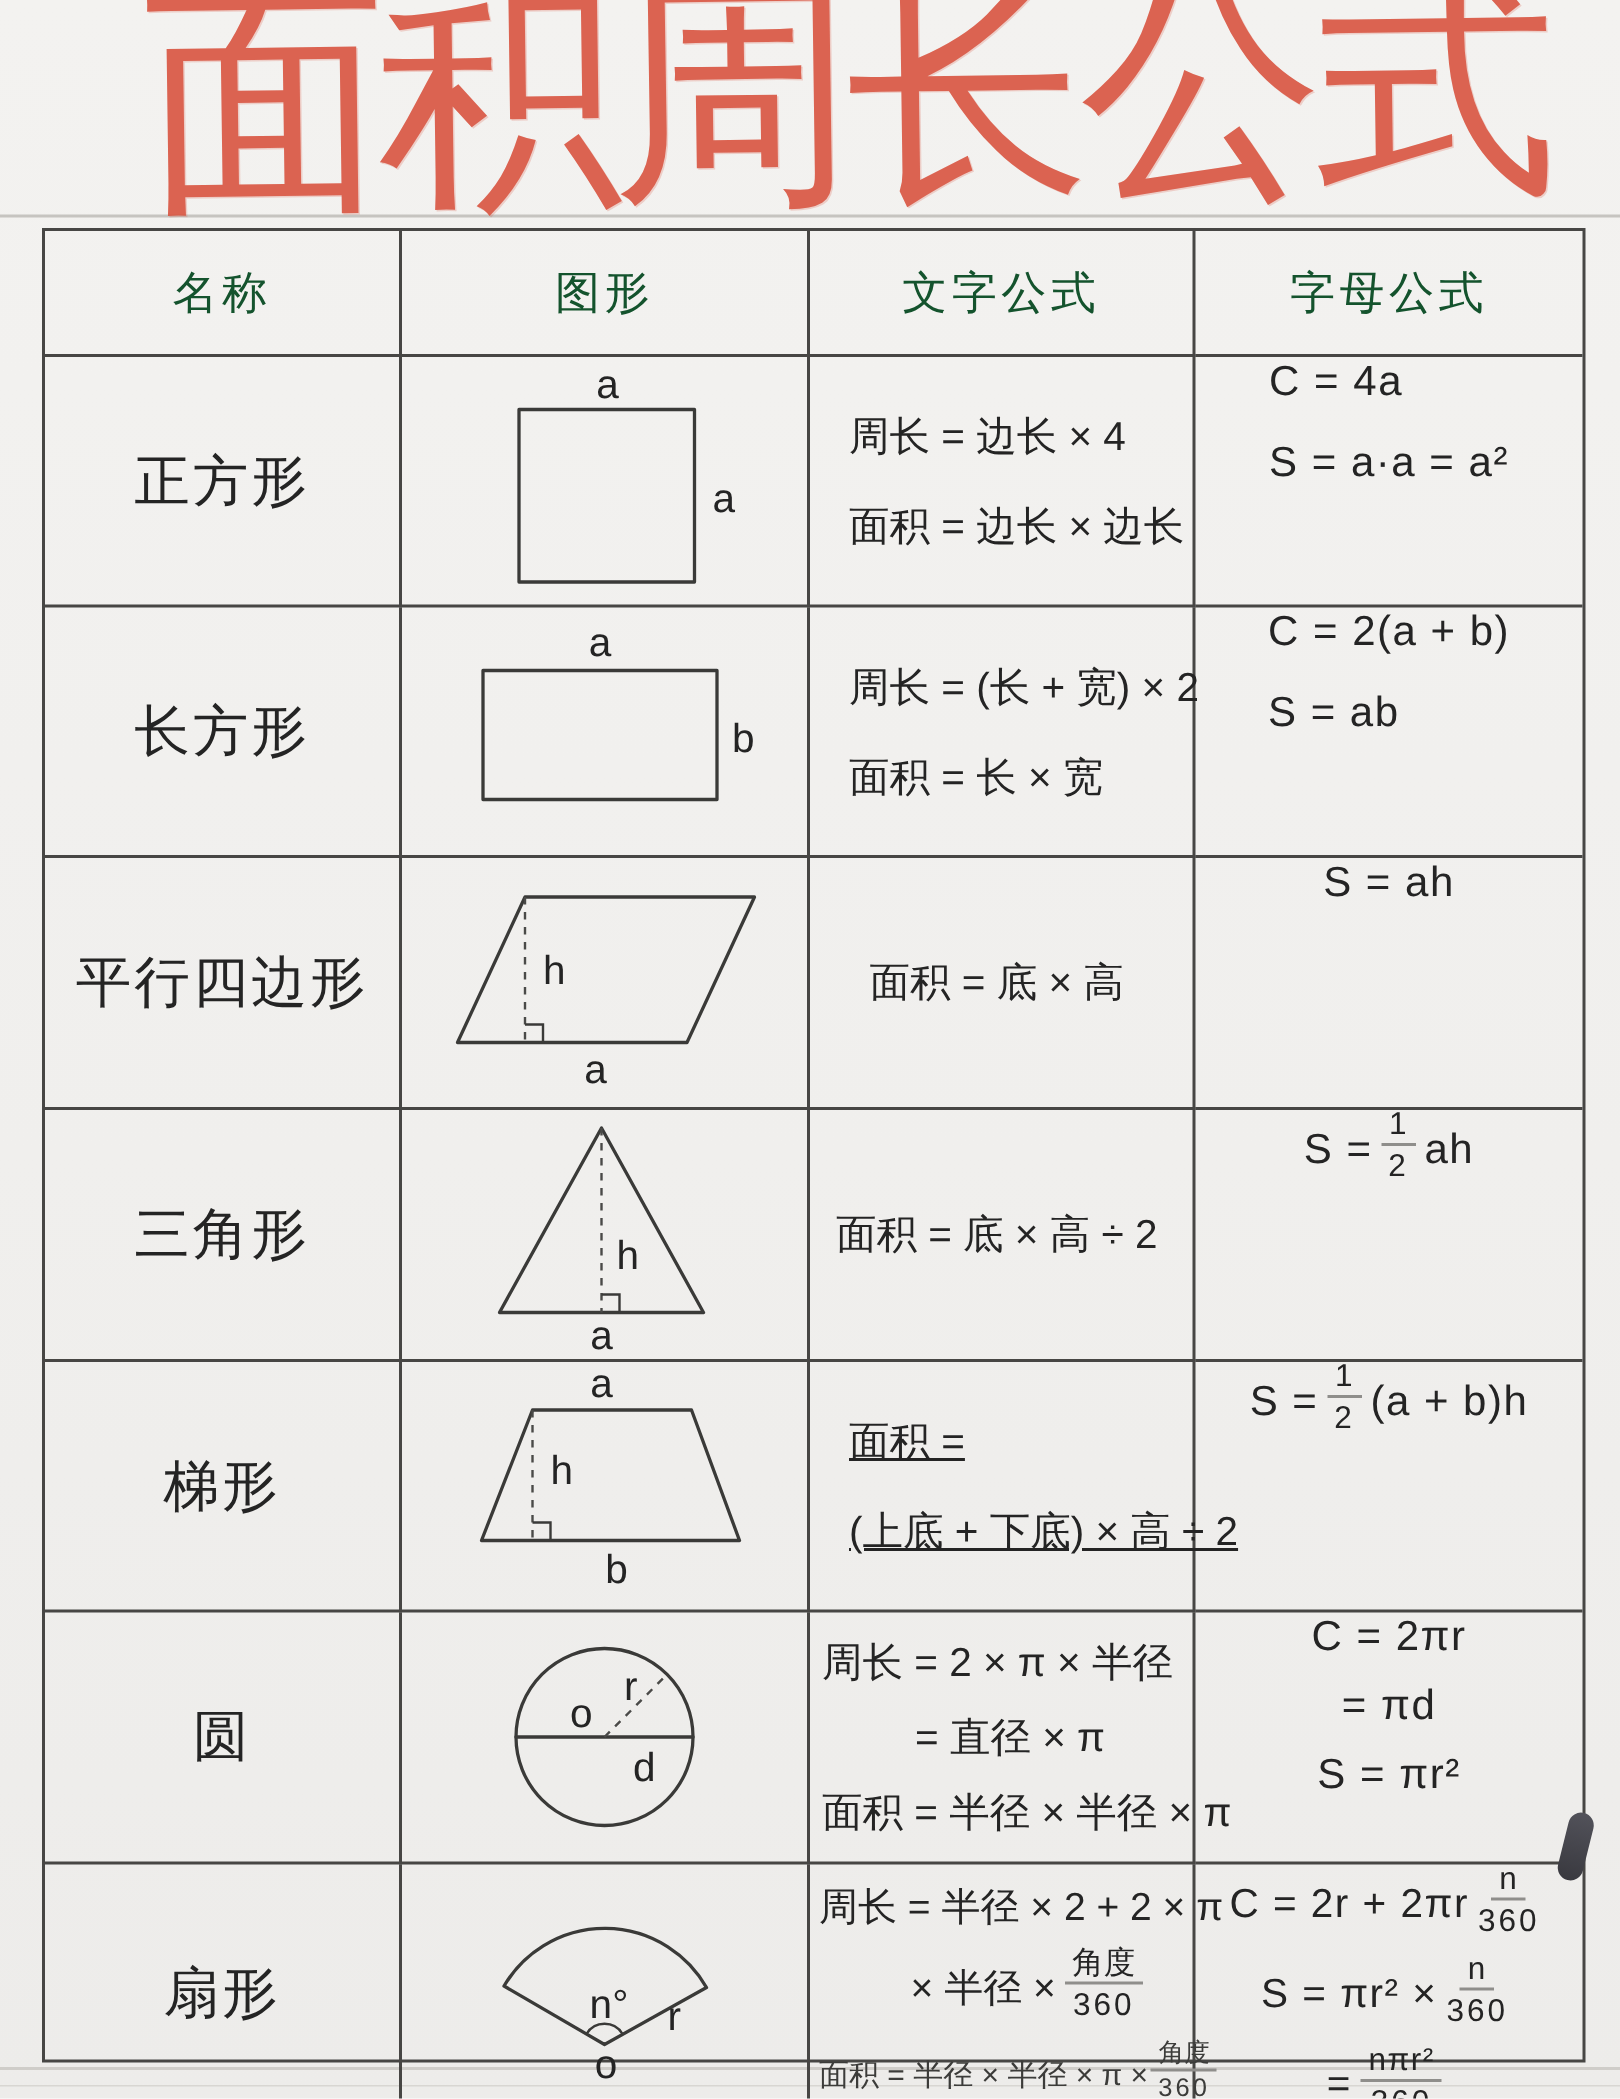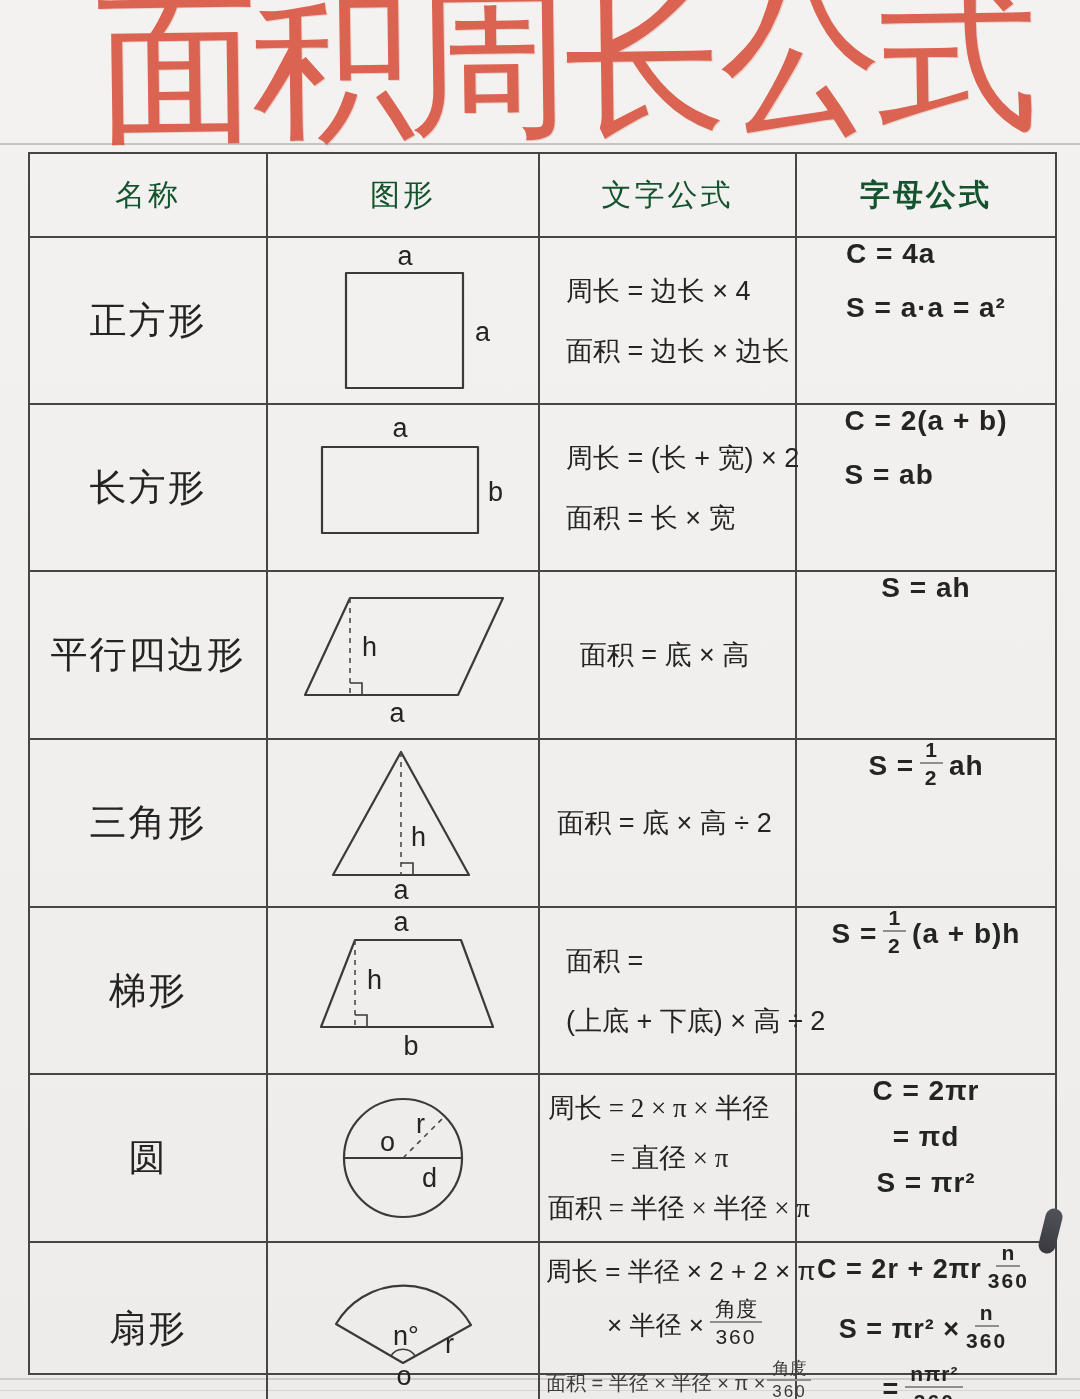--- a/index.html
+++ b/index.html
@@ -32,30 +32,30 @@
     position:absolute; left:28px; top:152px; width:1029px; height:1223px;
     display:grid; box-sizing:border-box;
     grid-template-columns:238px 272px 257px 1fr;
     grid-template-rows:84px 167px 167px 168px 168px 167px 168px 1fr;
     border:2px solid #474644; z-index:2;
   }
   .cell {
     box-sizing:border-box; border-right:2px solid #474644; border-bottom:2px solid #474644;
     display:flex; align-items:center; justify-content:center; min-width:0;
   }
-  .cell.c4 { border-right:none;font-weight:bold; }
+  .cell.c4 { border-right:none; }
   .cell.rlast { border-bottom:none; }
 
   .hcell { font-size:30px; letter-spacing:3px; color:#14532d; }
   .ncell { font-size:37px; letter-spacing:2px; color:#242424; }
 
   .fcell { flex-direction:column; align-items:flex-start; justify-content:center;
            padding-left:26px; padding-right:6px; gap:24px; font-size:27px; color:#242424; }
   .fcell .fline { white-space:nowrap; }
-  .fcell.tight { padding-left:8px; gap:18px;font-family:Liberation Serif, serif; }
+  .fcell.tight { padding-left:8px; gap:18px; }
 
   .lcell { flex-direction:column; justify-content:flex-start; align-items:center;
            font-size:28px; letter-spacing:1px; color:#242424; gap:20px; }
   .lblock { display:flex; flex-direction:column; align-items:flex-start; gap:22px; }
   .lline  { display:flex; align-items:center; white-space:nowrap; }
 
   
   .frac { display:inline-flex; flex-direction:column; align-items:center;
           vertical-align:middle; margin:0 6px; transform:translateY(-2px); }
   .frac .num { font-size:21px; line-height:1.1; padding:0 5px 1px 5px;
@@ -182,21 +182,21 @@
     <div class="cell">
       <svg width="224" height="156" viewBox="0 0 224 156">
         <text x="110" y="18" text-anchor="middle">a</text>
         <polygon class="stroke" points="64,27 170,27 202,114 30,114"></polygon>
         <line class="dash" x1="64" y1="27" x2="64" y2="114"></line>
         <path class="thin" d="M64 102 L76 102 L76 114" fill="none"></path>
         <text x="76" y="76">h</text>
         <text x="120" y="142" text-anchor="middle">b</text>
       </svg>
     </div>
-    <div class="cell fcell" style="">
+    <div class="cell fcell" style="text-decoration:underline;">
       <div class="fline">面积 =</div>
       <div class="fline">(上底 + 下底) × 高 ÷ 2</div>
     </div>
     <div class="cell lcell c4">
       <div class="lline">
         <span>S =</span>
         <span class="frac">
           <span class="num">1</span>
           <span class="den">2</span>
         </span>

